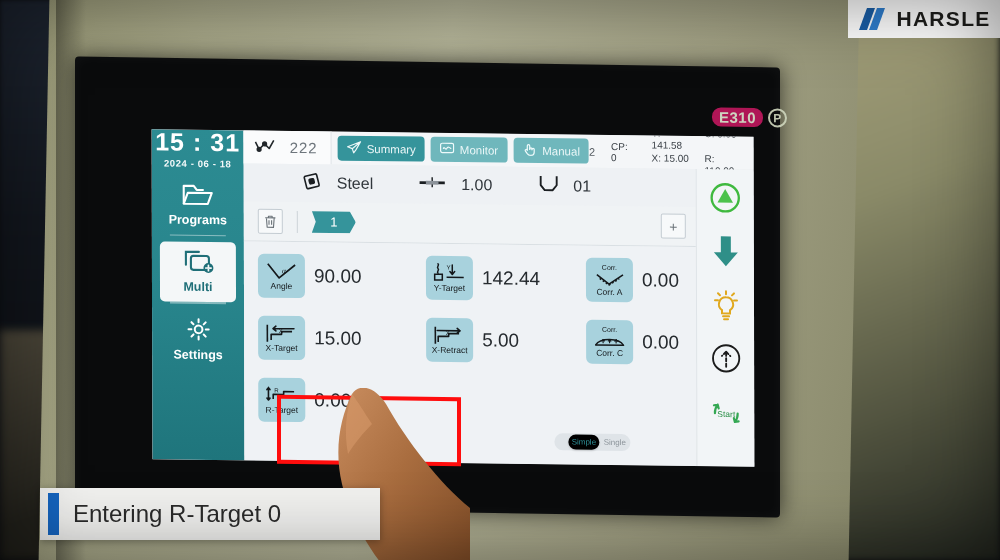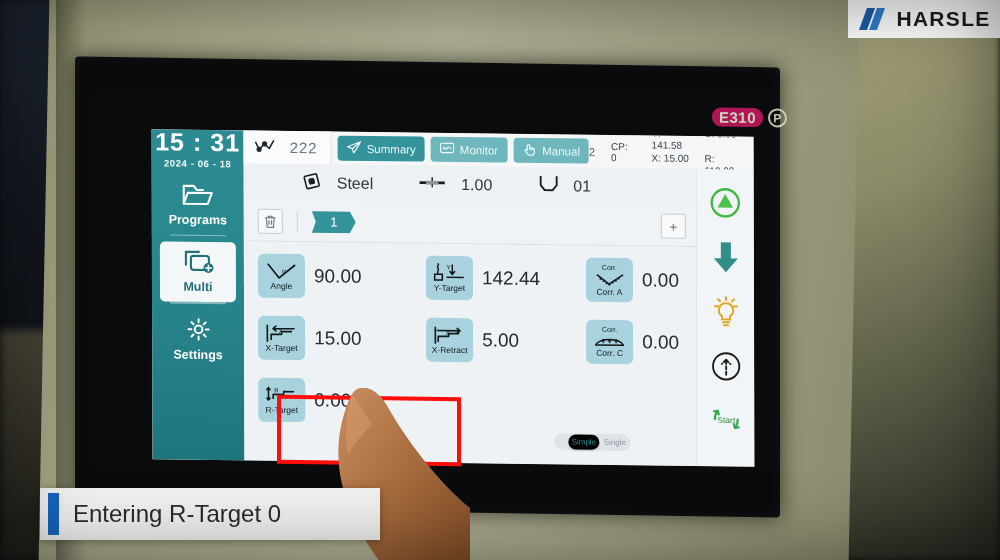--- a/index.html
+++ b/index.html
@@ -179,21 +179,21 @@
     box-shadow:0 1px 2px rgba(0,0,0,.18);
   }
   .segbox .off{ width:37px; text-align:center; }
 
   
   .rrail{
     position:absolute; right:0; top:33px; bottom:0; width:58px;
     background:#f2f5f7; border-left:1px solid #dfe4e8;
     display:flex; flex-direction:column; align-items:center; padding-top:12px; gap:16px;
   }
-  .rbtn{ width:38px; height:38px; display:flex; align-items:flex-end; justify-content:center; }
+  .rbtn{ width:38px; height:38px; display:flex; align-items:flex-start; justify-content:center; }
 
   
   .redbox{
     position:absolute; left:277px; top:396px; width:184px; height:69px;
     border:4px solid #ff0d0d; z-index:30; transform: skewY(0.85deg);
   }
 
   
   .finger{ position:absolute; left:320px; top:388px; z-index:40; }
 

